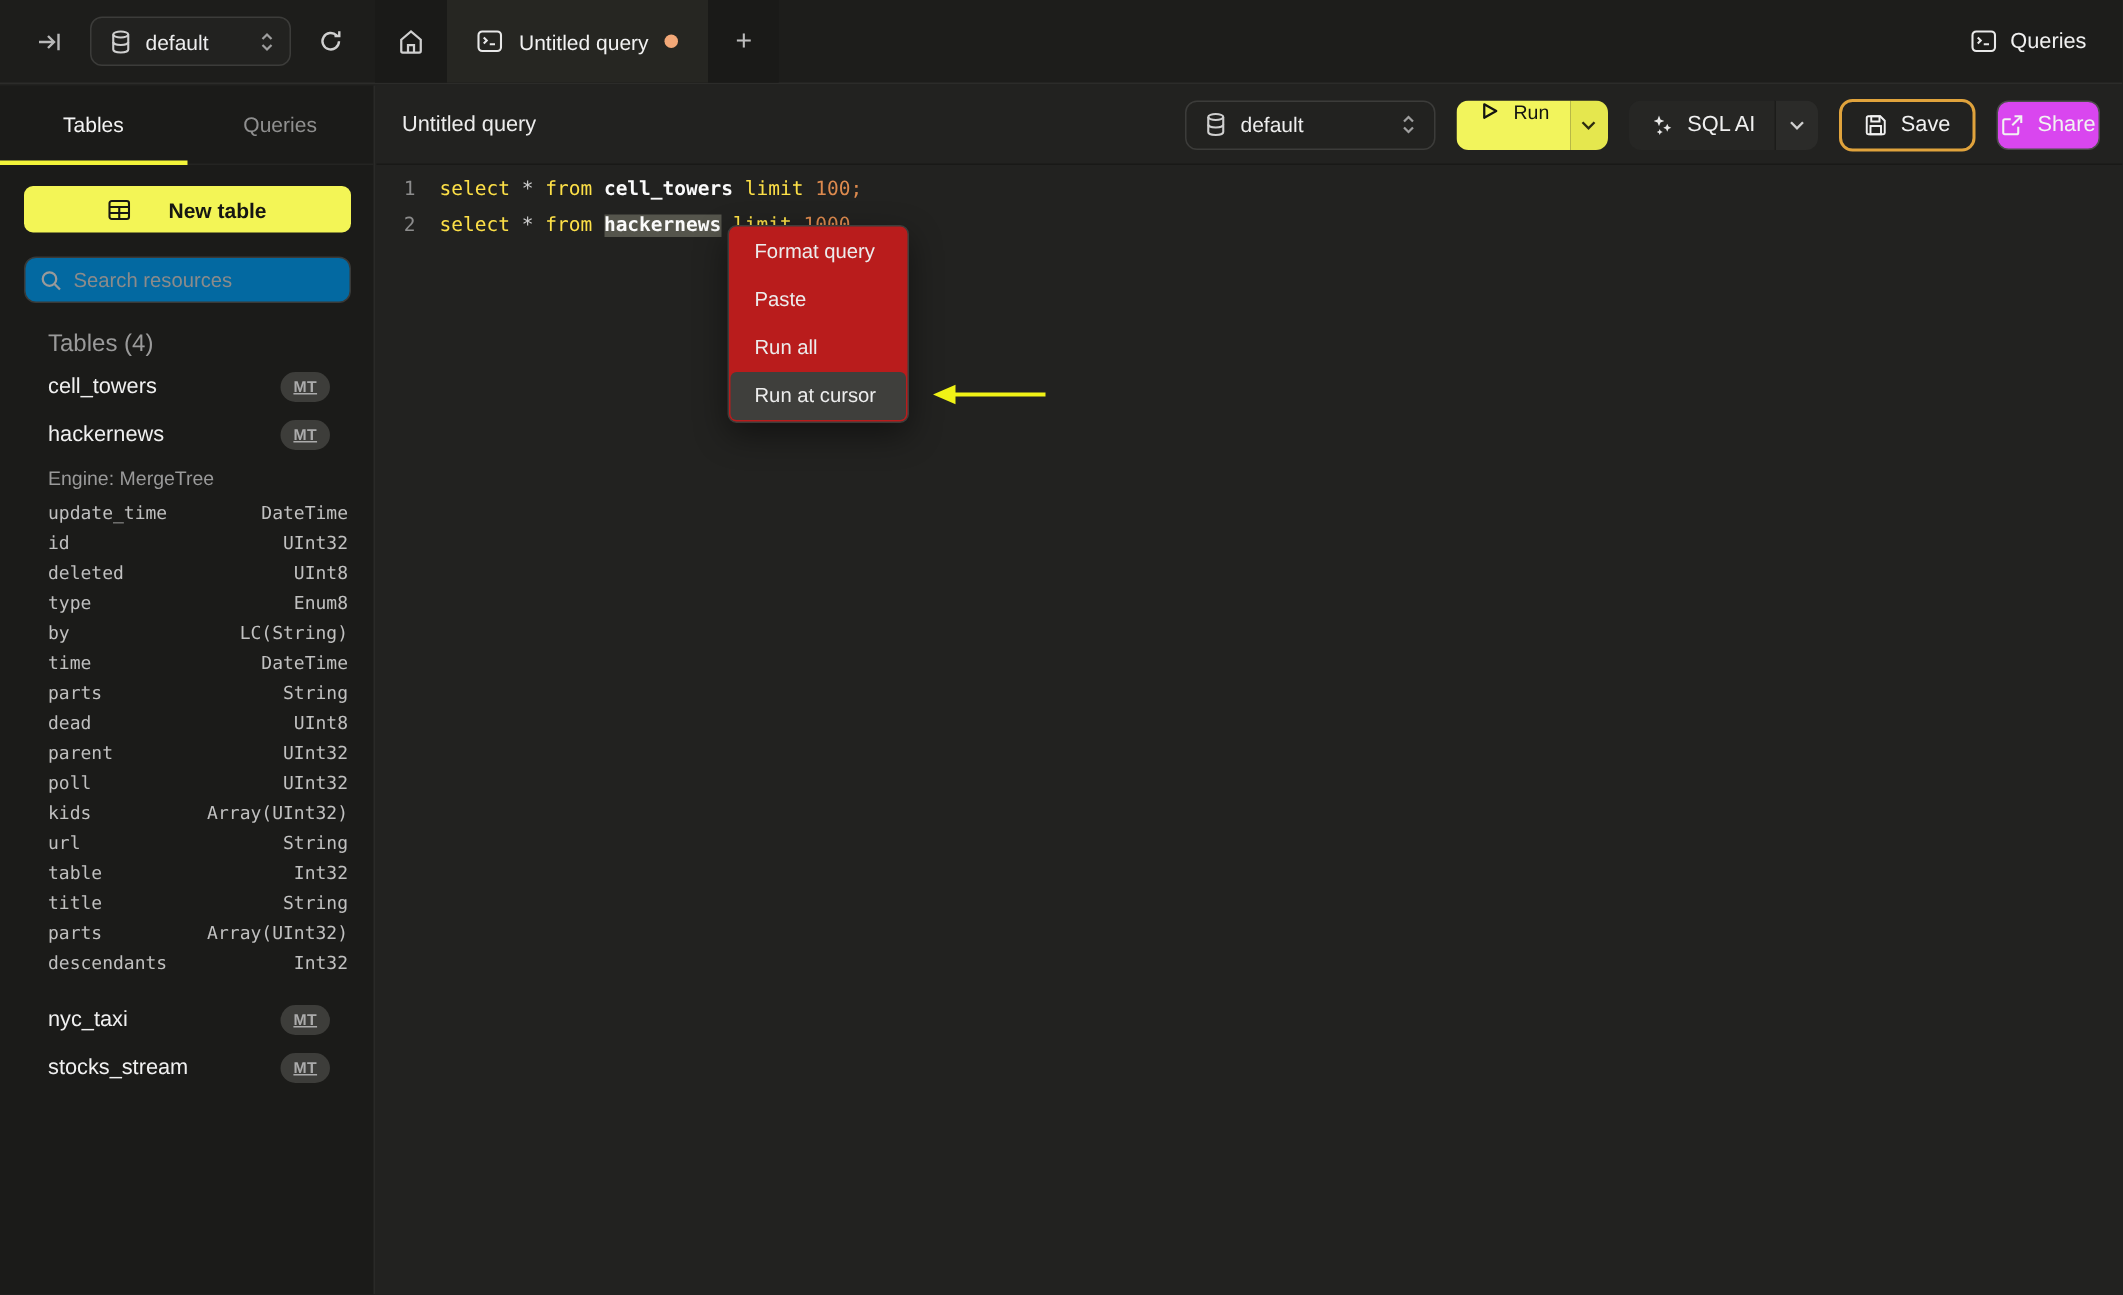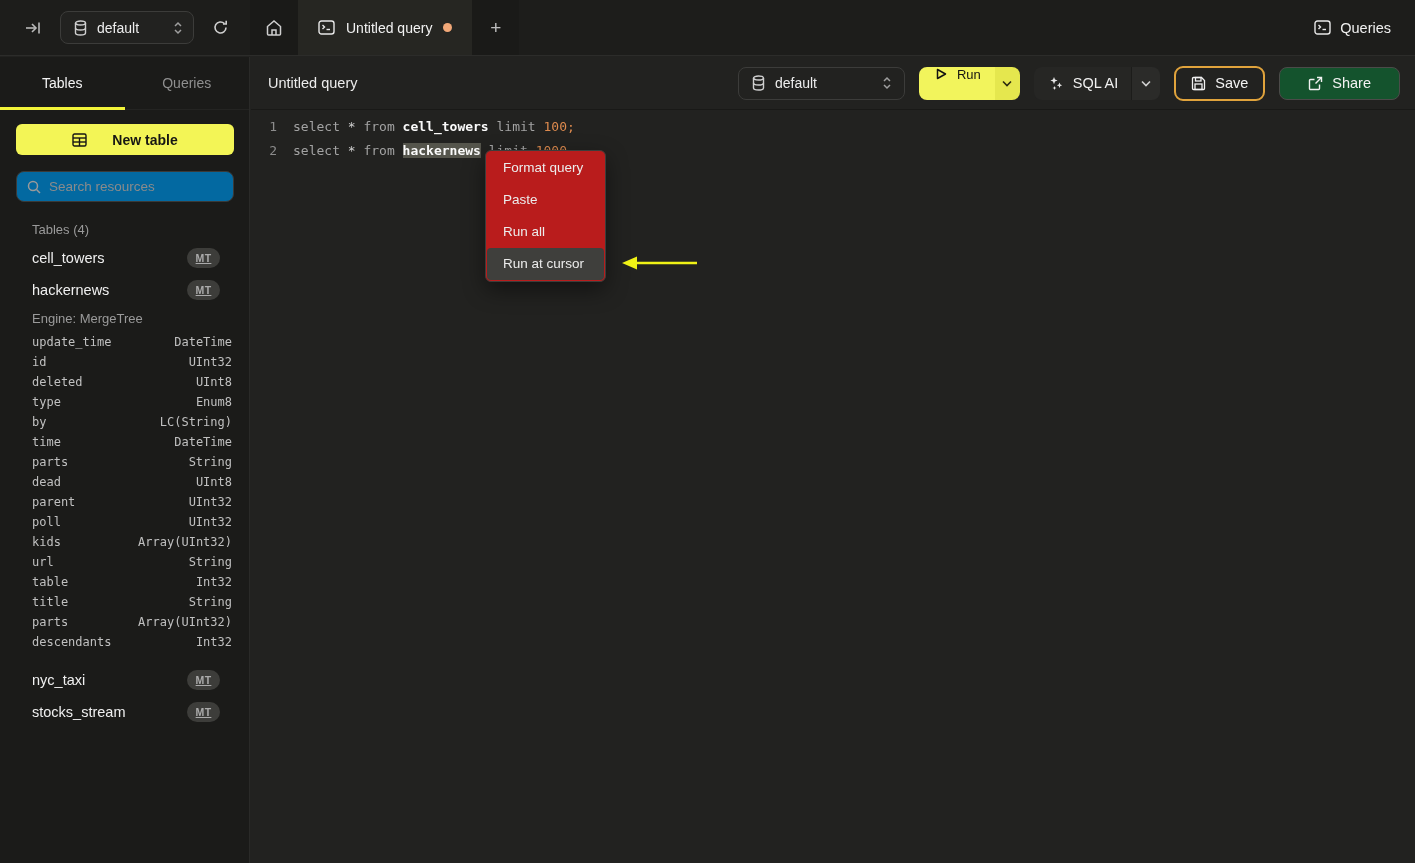--- a/index.html
+++ b/index.html
@@ -64,21 +64,21 @@
   .search-box {
     display:flex; align-items:center; gap:8px;
     margin:16px 16px 0 16px; width:218px; height:31px; padding:0 10px;
     background:#0369a1; border:1px solid #3a3a38; border-radius:8px;
   }
   .search-box input {
     flex:1; background:none; border:none; outline:none;
     color:#dcdcdc; font-size:13.5px; font-family:"Liberation Sans",sans-serif;
   }
   .search-box input::placeholder { color:#8b8b8b; }
-  .section-label { margin:18px 0 0 0; padding:0 32px; height:20px; line-height:20px; color:#9a9a9a; font-size:13px; }
+  .section-label { margin:18px 0 0 0; padding:0 32px; height:20px; line-height:20px; color:#9a9a9a; font-size:16px; }
   .tables-list { margin-top:2px; }
   .table-row { display:flex; align-items:center; height:32px; padding:0 29px 0 32px; cursor:pointer; }
   .table-name { color:#f0f0f0; font-size:14.5px; }
   .mt-badge {
     margin-left:auto; min-width:33px; height:20px; padding:0 8px;
     display:flex; align-items:center; justify-content:center;
     background:#3d3d3a; color:#ababab; border-radius:10px;
     font-size:10.5px; font-weight:bold; letter-spacing:.3px;text-decoration:underline;
   }
   .engine-label { height:26px; line-height:26px; padding:0 32px; color:#9a9a9a; font-size:13px; }
@@ -114,31 +114,31 @@
     display:flex; align-items:center; gap:9px; padding:0 13px 0 14px;
     background:#262624; color:#f0f0f0; border:none; font-size:14.5px; cursor:pointer;
   }
   .sqlai-chev { width:29px; display:flex; align-items:center; justify-content:center; background:#2b2b29; border:none; border-left:1px solid #1c1c1a; color:#cfcfcf; cursor:pointer; }
   .save-btn {
     display:flex; align-items:center; gap:9px; height:35px; padding:0 15px;
     background:#222220; border:2px solid #e0a33c; border-radius:9px;
     color:#f2f2f2; font-size:14.5px; cursor:pointer;
   }
   .share-btn {
-    display:flex; align-items:center; gap:9px; height:33px; padding:0 28px;
-    background:#14532d; border:1px solid #4b4b49; border-radius:8px;
+    display:flex; align-items:center; gap:9px; height:33px; padding:0 2px;
+    background:#d946ef; border:1px solid #4b4b49; border-radius:8px;
     color:#f2f2f2; font-size:14.5px; cursor:pointer;
   }
 
   
   .editor { padding-top:5px; font-family:"DejaVu Sans Mono", monospace; font-size:13px; }
   .code-line { display:flex; height:24px; line-height:24px; }
   .gutter { width:12px; margin-left:14px; text-align:right; color:#8c8c8c; }
   .code { margin-left:16px; white-space:pre; color:#d6d6d6; }
-  .tok-kw { color:#a3a3a3; }
+  .tok-kw { color:#fde047; }
   .tok-op { color:#cfcfcf; }
   .tok-tbl { color:#fafafa; font-weight:bold; }
   .tok-num { color:#dd8a4e; }
   .tok-sel { color:#fafafa; font-weight:bold; background:#55554c; }
 
   
   .context-menu {
     position:absolute; left:485px; top:150px; width:121px;
     background:#b91c1c; border:1px solid #3d3d3b; border-radius:6px;
     padding:1px 0; box-shadow:0 8px 22px rgba(0,0,0,.45); z-index:10;

